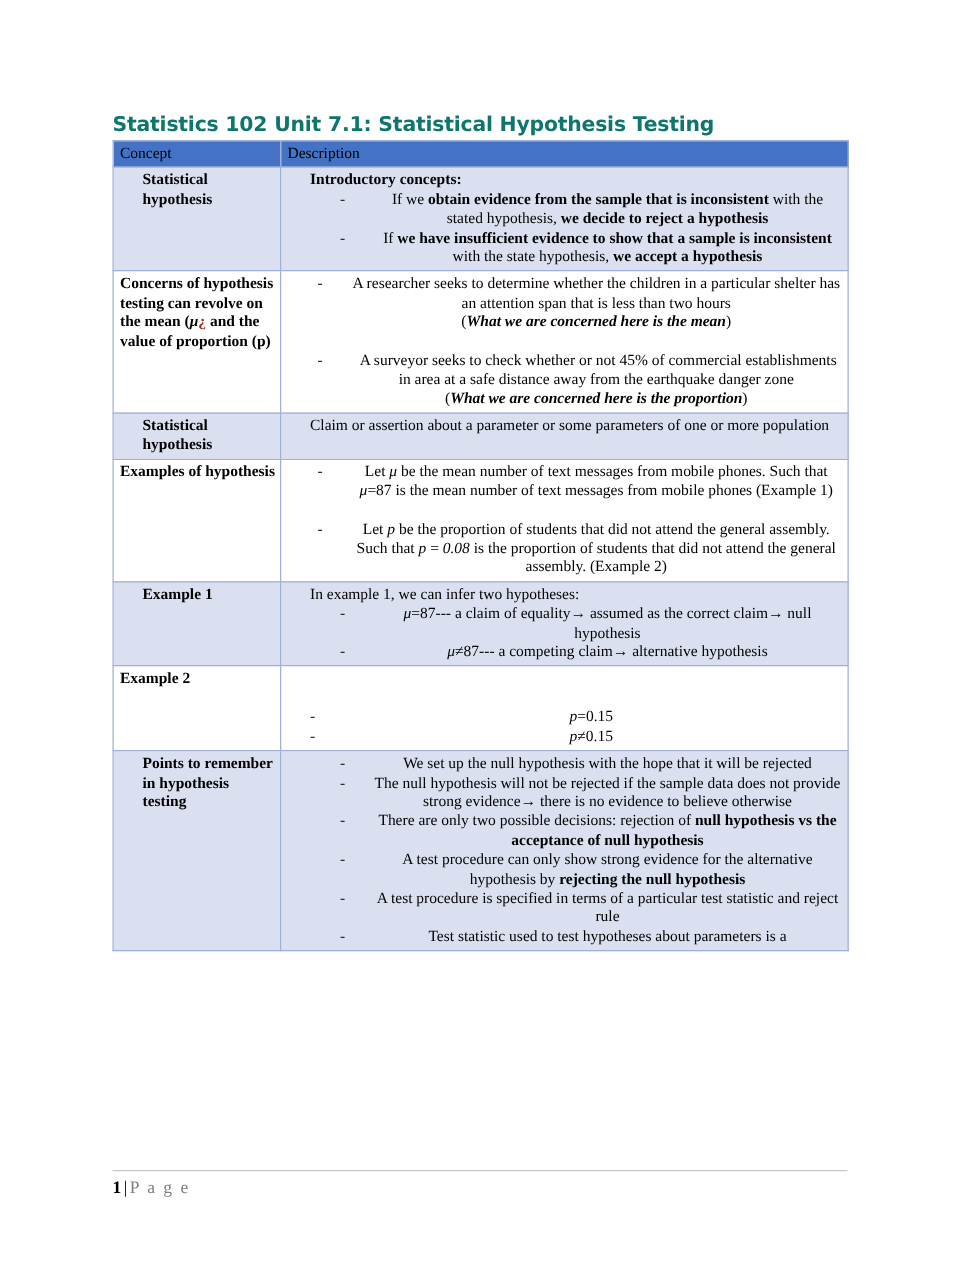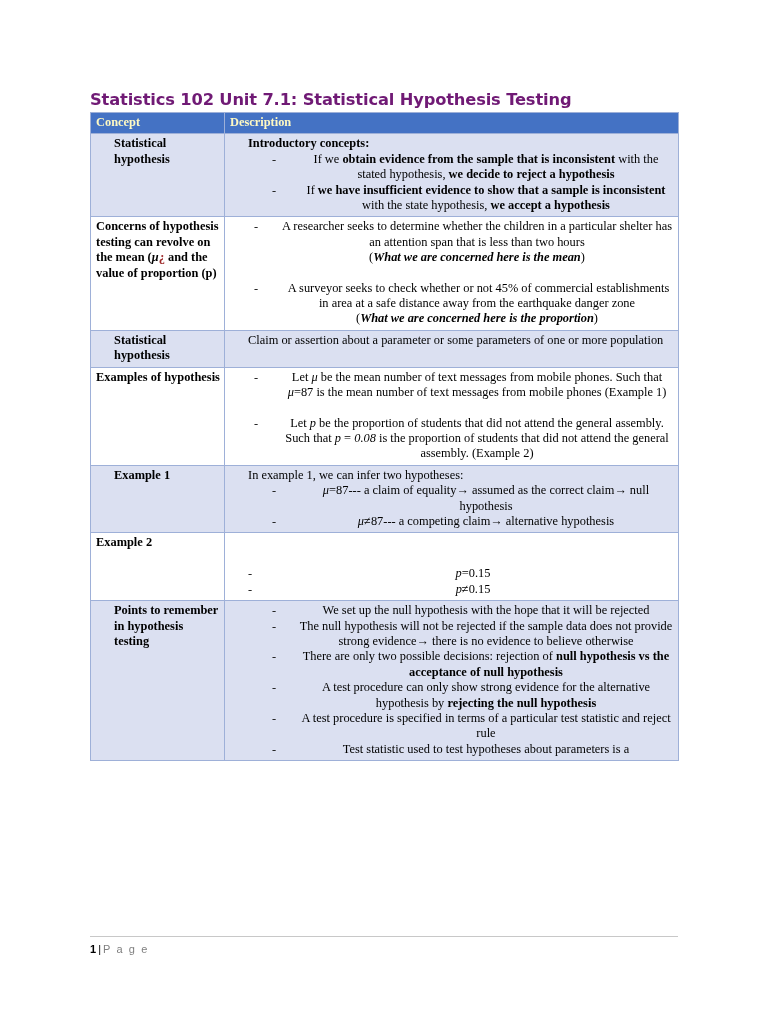--- a/index.html
+++ b/index.html
@@ -24,21 +24,21 @@
   }
   .doc-title {
     position: absolute;
     left: 90px;
     top: 90px;
     width: 590px;
     font-family: "DejaVu Sans", sans-serif;
     font-weight: bold;
     font-size: 16.3px;
     letter-spacing: -0.15px;
-    color: #701a75;
+    color: #0f766e;
     line-height: 20px;
     white-space: nowrap;
   }
   table.concept-table {
     position: absolute;
     left: 90px;
     top: 112px;
     width: 588px;
     border-collapse: collapse;
     table-layout: fixed;
@@ -49,22 +49,22 @@
     border: 1px solid #9eb0d8;
     vertical-align: top;
     padding: 2px 4px 3px 5px;
     text-align: left;
   }
   col.c-concept { width: 134px; }
   col.c-desc { width: 454px; }
 
   thead th {
     background: #4472c4;
-    color: #fef9c3;
-    font-weight: bold;
+    color: #000000;
+    font-weight: normal;
     border: 1px solid #4472c4;
     padding: 2px 4px 2px 5px;
     font-size: 12.4px;
   }
   tr.shaded > td { background: #dbe0f1; padding-left: 23px; }
   tr.plain > td { background: #ffffff; }
 
   td.concept-cell {
     font-weight: bold;
     padding-left: 6px;
@@ -117,22 +117,22 @@
     left: 90px;
     top: 936px;
     width: 588px;
     height: 1px;
     background: #c8c8c8;
   }
   .footer {
     position: absolute;
     left: 90px;
     top: 943px;
-    font-family: Liberation Sans, sans-serif;
-    font-size: 11px;
+    font-family: Liberation Serif, serif;
+    font-size: 14px;
     color: #7f7f7f;
   }
   .footer .pg-num {
     font-weight: bold;
     color: #000000;
   }
   .footer .pg-sep { color: #000000; padding: 0 2px; }
   .footer .pg-word { letter-spacing: 1.6px; }
   .clip-wrap {
     position: absolute;

